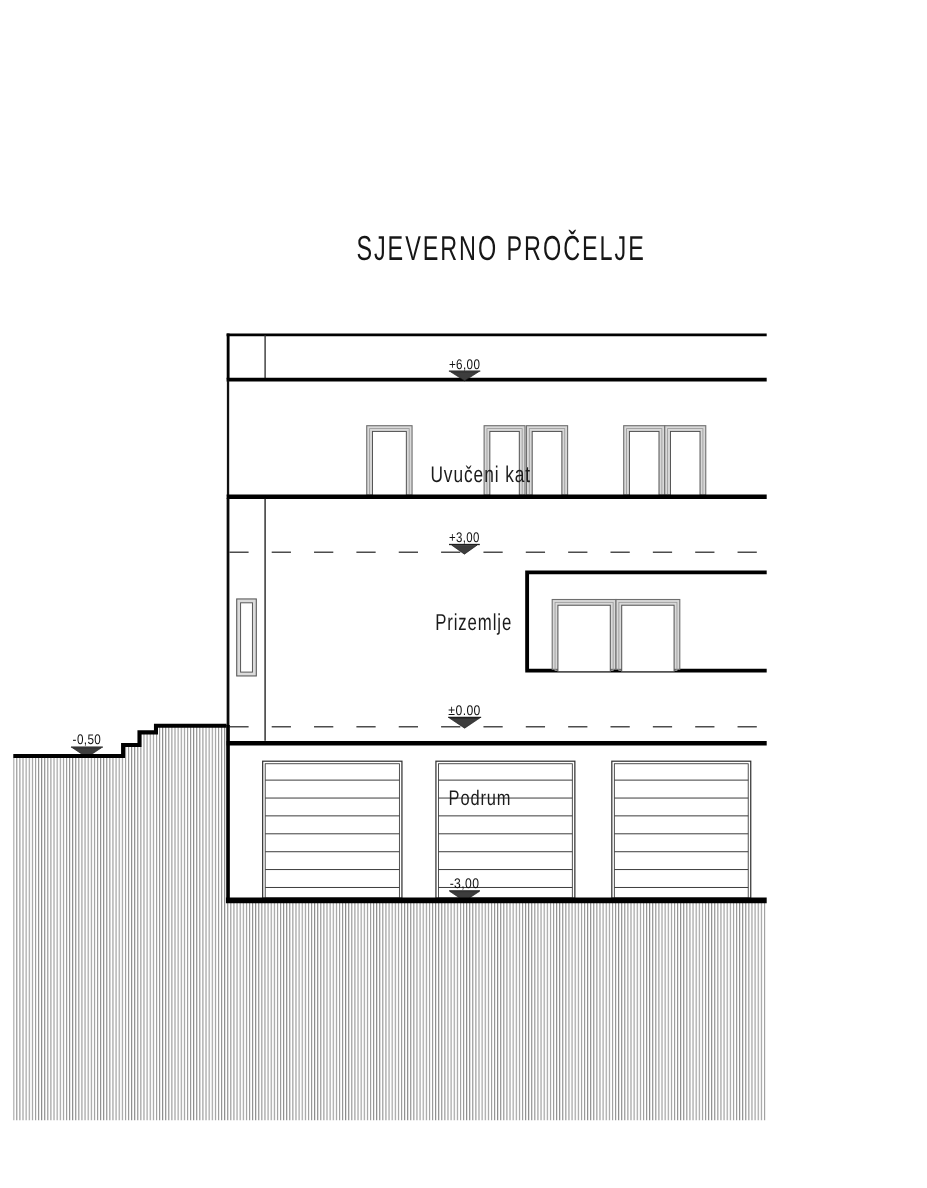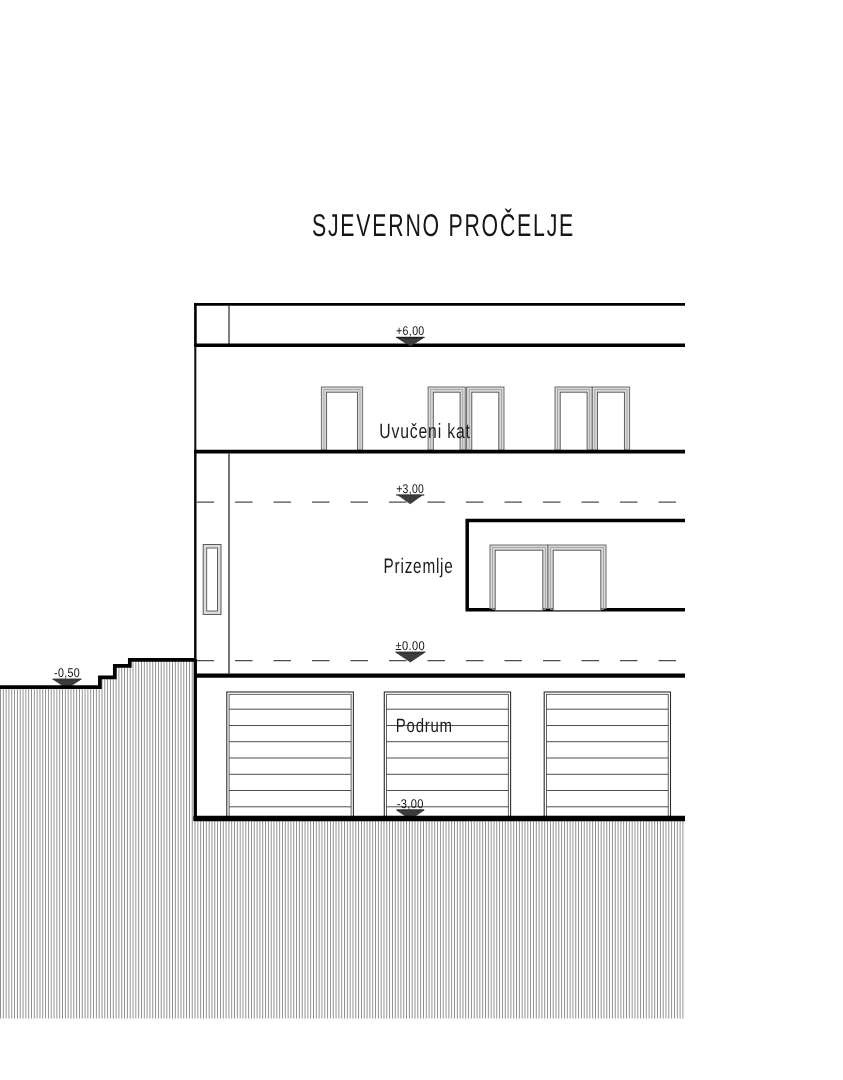--- a/index.html
+++ b/index.html
@@ -1,14 +1,14 @@
 <!DOCTYPE html>
 <html><head><meta charset="utf-8"><style>
 html,body{margin:0;padding:0;background:#fff;}
-.page{position:relative;width:685px;height:1080px;background:#fff;overflow:hidden;}
+.page{position:relative;width:685px;height:1080px;background:#fff;overflow:hidden;padding-left:12px;}
 text{font-family:"Liberation Sans",sans-serif;text-rendering:geometricPrecision;}
 </style></head><body>
 <div class="page">
 <svg width="843" height="1080" viewBox="0 0 843 1080">
 <defs>
         <pattern id="hatch" patternUnits="userSpaceOnUse" width="2.82" height="8">
           <rect x="0" y="0" width="0.95" height="8" fill="#8c8c8c"></rect>
         </pattern>
       </defs>
 

